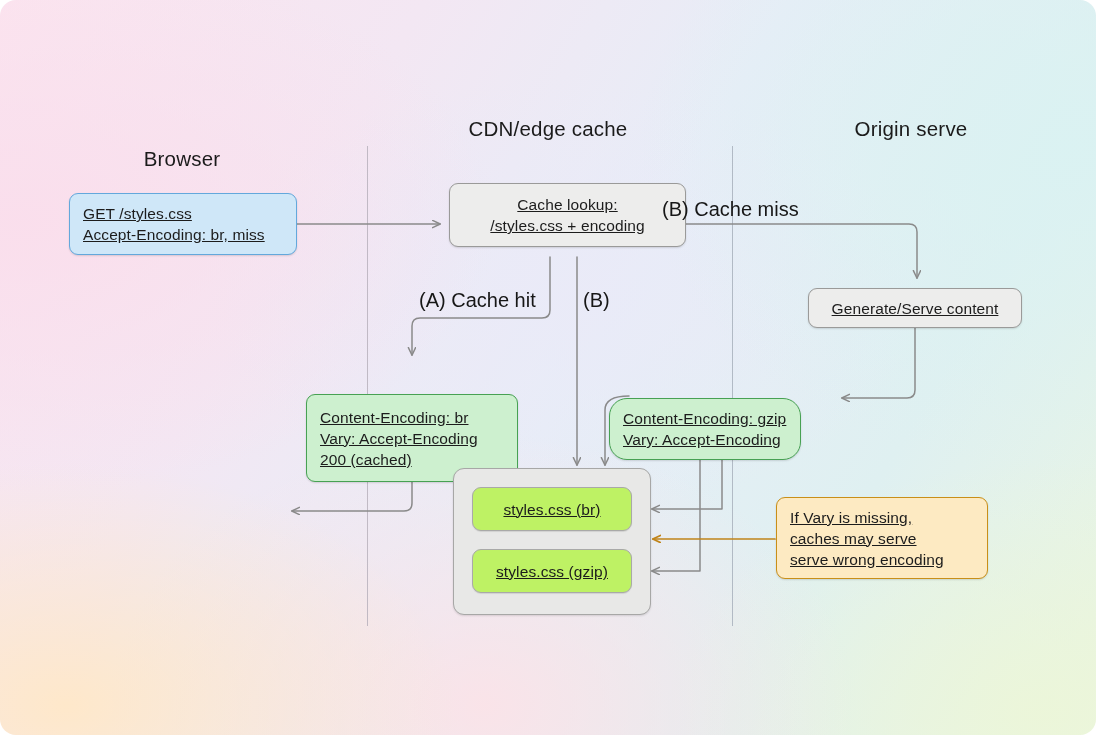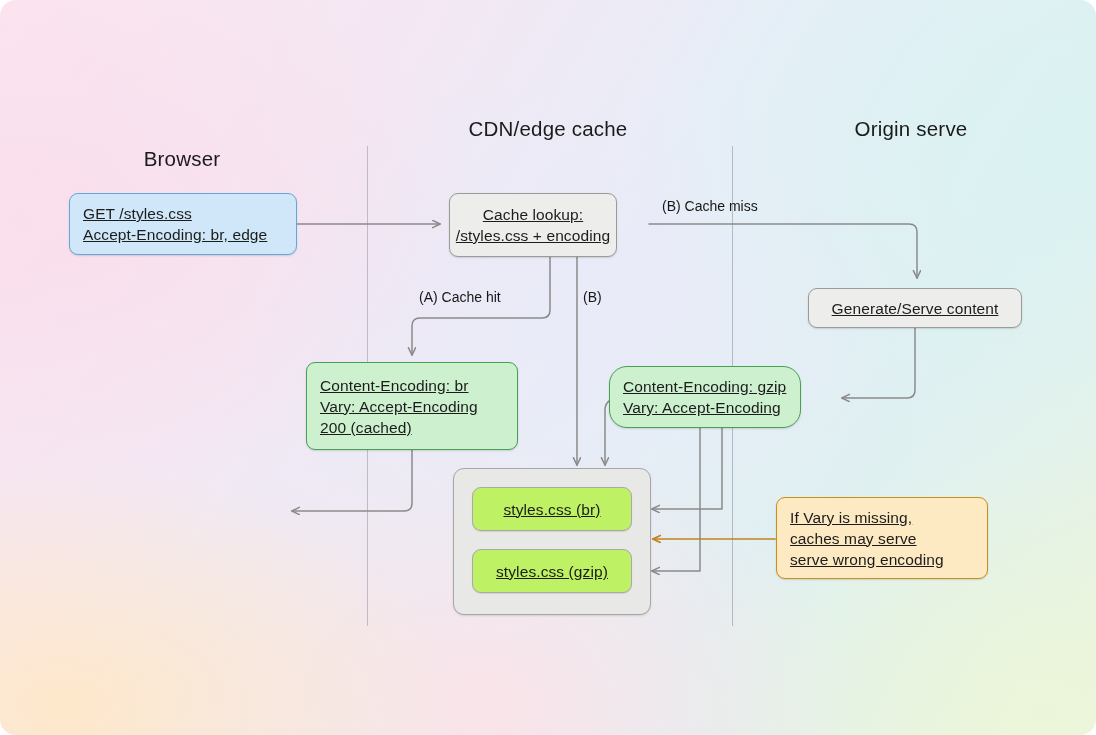--- a/index.html
+++ b/index.html
@@ -49,28 +49,28 @@
   .node .ln { display: block; white-space: pre; text-decoration: underline; }
   .lane-title {
     position: absolute;
     font-size: 20.5px;
     color: #1b1b1b;
     text-align: center;
     letter-spacing: 0.2px;
   }
   .edge-label {
     position: absolute;
-    font-size: 14px;
+    font-size: 20px;
     color: #171717;
     white-space: pre;
   }
   
   .n-grey  { background: #ededec; border: 1.3px solid #9a9a99; }
   .n-blue  { background: #cfe7f8; border: 1.6px solid #63a8dc; }
-  .n-green { background: #cdf0cf; border: 1.6px solid #47a153; }
+  .n-green { background: #cdf0cf; border: 1.6px solid #47a153; margin-top: 32px; }
   .n-amber { background: #fdeac2; border: 1.6px solid #c98f18; }
   .n-container {
     background: #e8e8e7;
     border: 1.3px solid #a7a7a6;
     border-radius: 11px;
     box-shadow: 0 1px 2px rgba(0,0,0,0.12);
   }
   .n-inner {
     background: #bef264;
     border: 1.3px solid #a9a9a8;
@@ -120,24 +120,24 @@
 
     <path d="M775,539 L653,539" fill="none" stroke="#c0841a" stroke-width="1.7" stroke-linecap="round" marker-end="url(#ah-amber)"></path>
   </svg>
 
   <div class="lane-title" style="left:62px; top:126px; width:240px;margin-top:21px;">Browser</div>
   <div class="lane-title" style="left:428px; top:117px; width:240px;">CDN/edge cache</div>
   <div class="lane-title" style="left:791px; top:117px; width:240px;">Origin serve</div>
 
   <div class="node n-blue pad-l" style="left:69px; top:193px; width:228px; height:62px;">
     <span class="ln">GET /styles.css</span>
-    <span class="ln">Accept-Encoding: br, edge</span>
+    <span class="ln">Accept-Encoding: br, miss</span>
   </div>
 
-  <div class="node n-grey center" style="left:449px; top:193px; width:168px; height:64px;">
+  <div class="node n-grey center" style="left:449px; top:183px; width:237px; height:64px;">
     <span class="ln">Cache lookup:</span>
     <span class="ln">/styles.css + encoding</span>
   </div>
 
   <div class="node n-grey center" style="left:808px; top:288px; width:214px; height:40px;">
     <span class="ln">Generate/Serve content</span>
   </div>
 
   <div class="node n-green pad-l" style="left:306px; top:362px; width:212px; height:88px;">
     <span class="ln">Content-Encoding: br</span>

